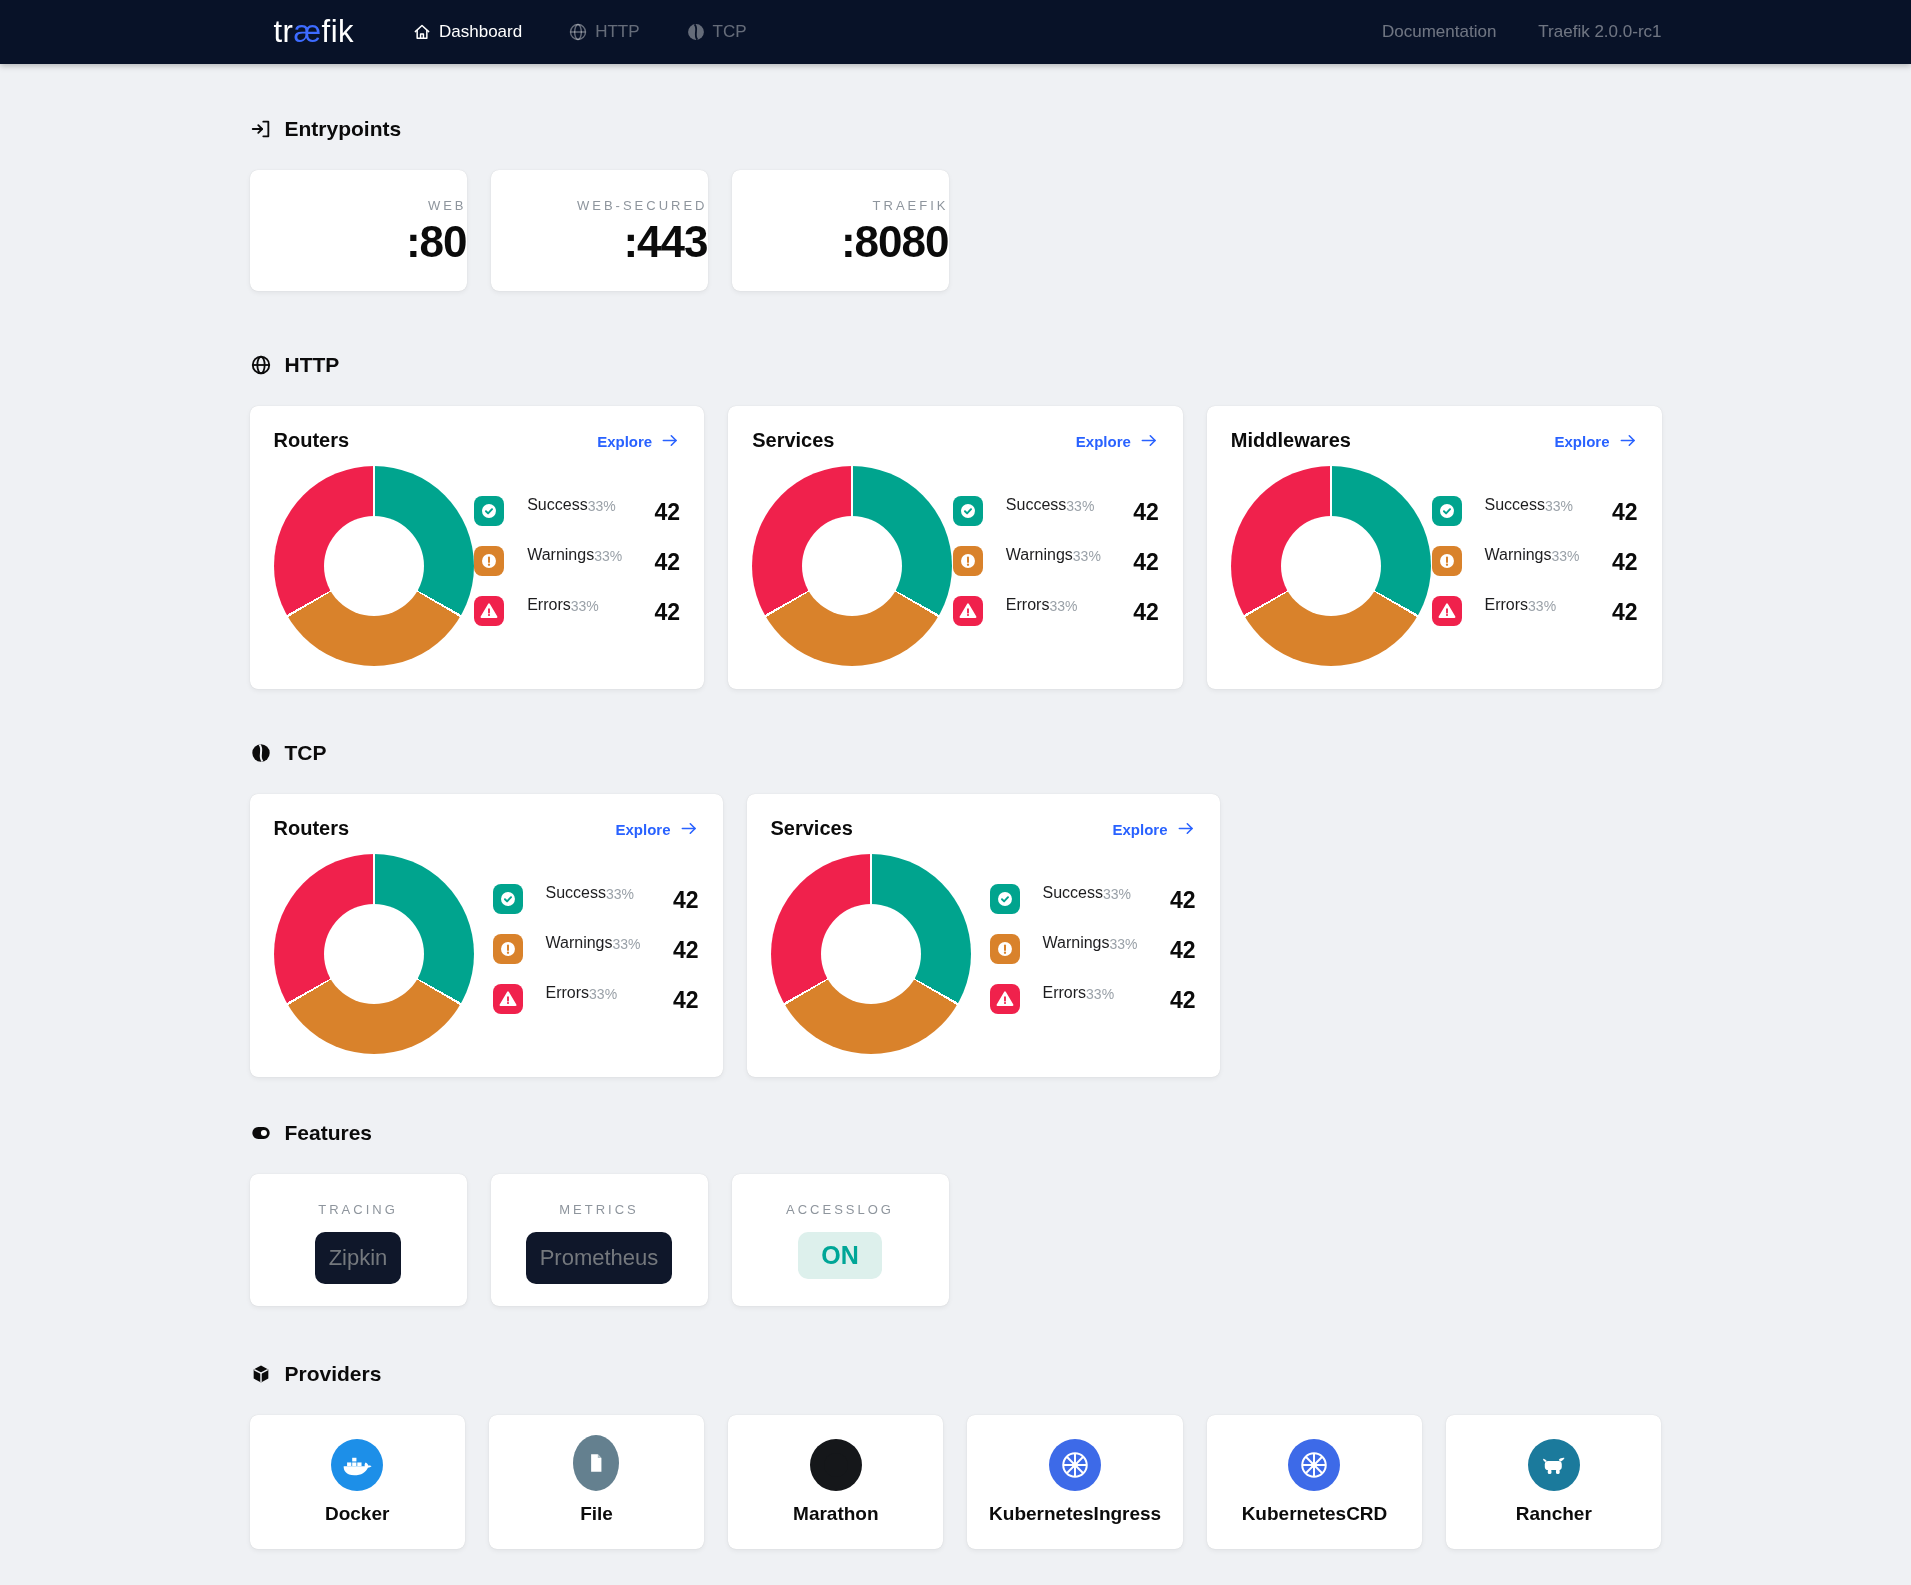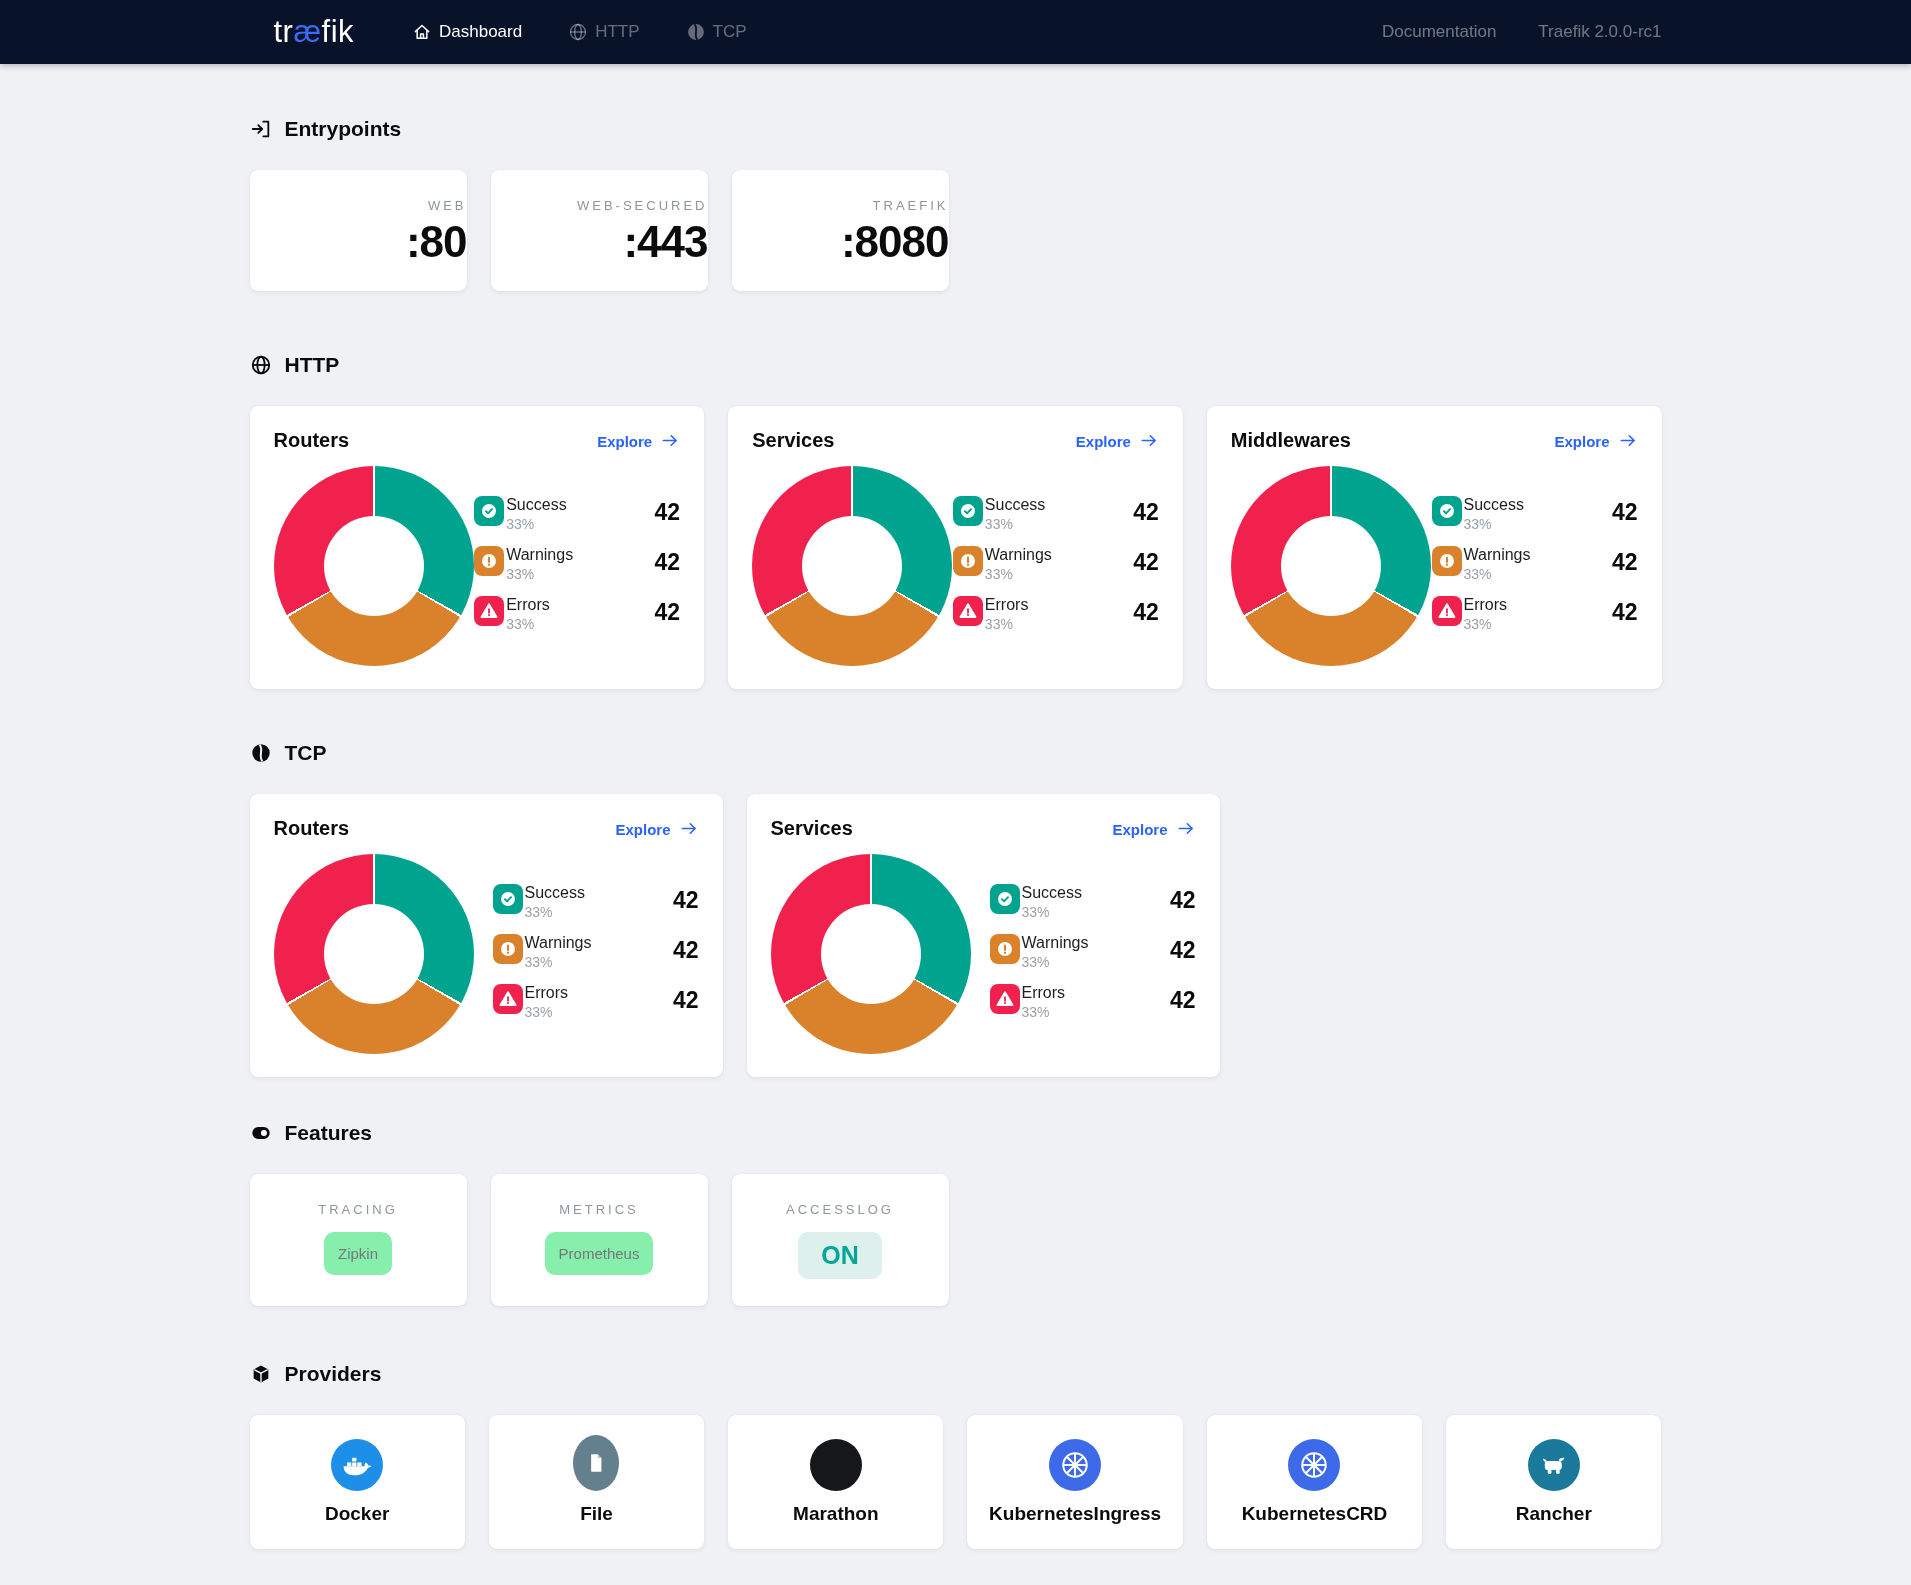--- a/index.html
+++ b/index.html
@@ -39,21 +39,21 @@
     box-shadow:0 0 1px rgba(0,0,0,.14), 0 2px 5px rgba(0,0,0,.06);
   }
 
   
   .mini-card { width:217px; height:121px; text-align:right; }
   .mini-label { margin-top:28px; font-size:13px; letter-spacing:3px; color:#8e959d; font-weight:500; }
   .mini-value { margin-top:4px; font-size:44px; font-weight:700; color:#0b0b0b; letter-spacing:-1px; }
 
   .feat-card { width:217px; height:132px; text-align:center; }
   .chip { display:inline-block; margin-top:15px; padding:13px 14px; border-radius:10px;
-    background:#86efac; color:#74787d; font-size:15px; font-weight:500; }
+    background:#0f172a; color:#74787d; font-size:22px; font-weight:500; }
   .chip.on { background:var(--on-bg,#ddf0ec); color:var(--on-text,#00a697); font-size:25px; font-weight:700; padding:9px 23px; }
 
   .prov-card { width:216px; height:134px; text-align:center; }
   .prov-icon { width:52px; height:52px; border-radius:50%; margin:24px auto 0; position:relative;
     display:flex; align-items:center; justify-content:center; }
   .prov-icon svg { width:34px; height:34px; }
   .prov-label { margin-top:12px; font-size:19px; font-weight:700; color:#0b0b0b; }
   .pi-docker { background:var(--docker-blue,#1d8fe8); }
   .pi-file { background:transparent; }
   .pi-file .oval { width:46px; height:56px; border-radius:50%; background:var(--file-slate,#64808f);
@@ -76,21 +76,21 @@
   .donut { position:relative; width:200px; height:200px; border-radius:50%; flex:none; }
   .donut .hole { position:absolute; left:50px; top:50px; width:100px; height:100px; border-radius:50%; background:#fff; }
   .legend { margin-left:auto; width:206px; }
   .legend-row { display:flex; align-items:flex-start; height:40px; margin-bottom:10px; }
   .legend-row:last-child { margin-bottom:0; }
   .licon { width:30px; height:30px; border-radius:8px; flex:none; display:flex; align-items:center; justify-content:center; }
   .licon svg { width:22px; height:22px; }
   .licon.s { background:var(--success,#00a48e); }
   .licon.w { background:var(--warning,#d9822b); }
   .licon.e { background:var(--error,#f0214c); }
-  .ltext { margin-left:2px; display:flex; flex-direction:column; line-height:1.15; }
+  .ltext { margin-left:23px; display:flex; line-height:1.15; }
   .llabel { font-size:16px; font-weight:500; color:#1d1d1f; }
   .lpct { font-size:14px; color:#9aa1a8; margin-top:2px; }
   .lval { margin-left:auto; font-size:23px; font-weight:700; color:#0b0b0b; align-self:flex-start; margin-top:3px; }
 </style>
 </head>
 <body>
 
 <div class="nav">
   <div class="container">
     <div class="logo"><span>tr</span><span class="ae">æ</span><span>fik</span></div>

